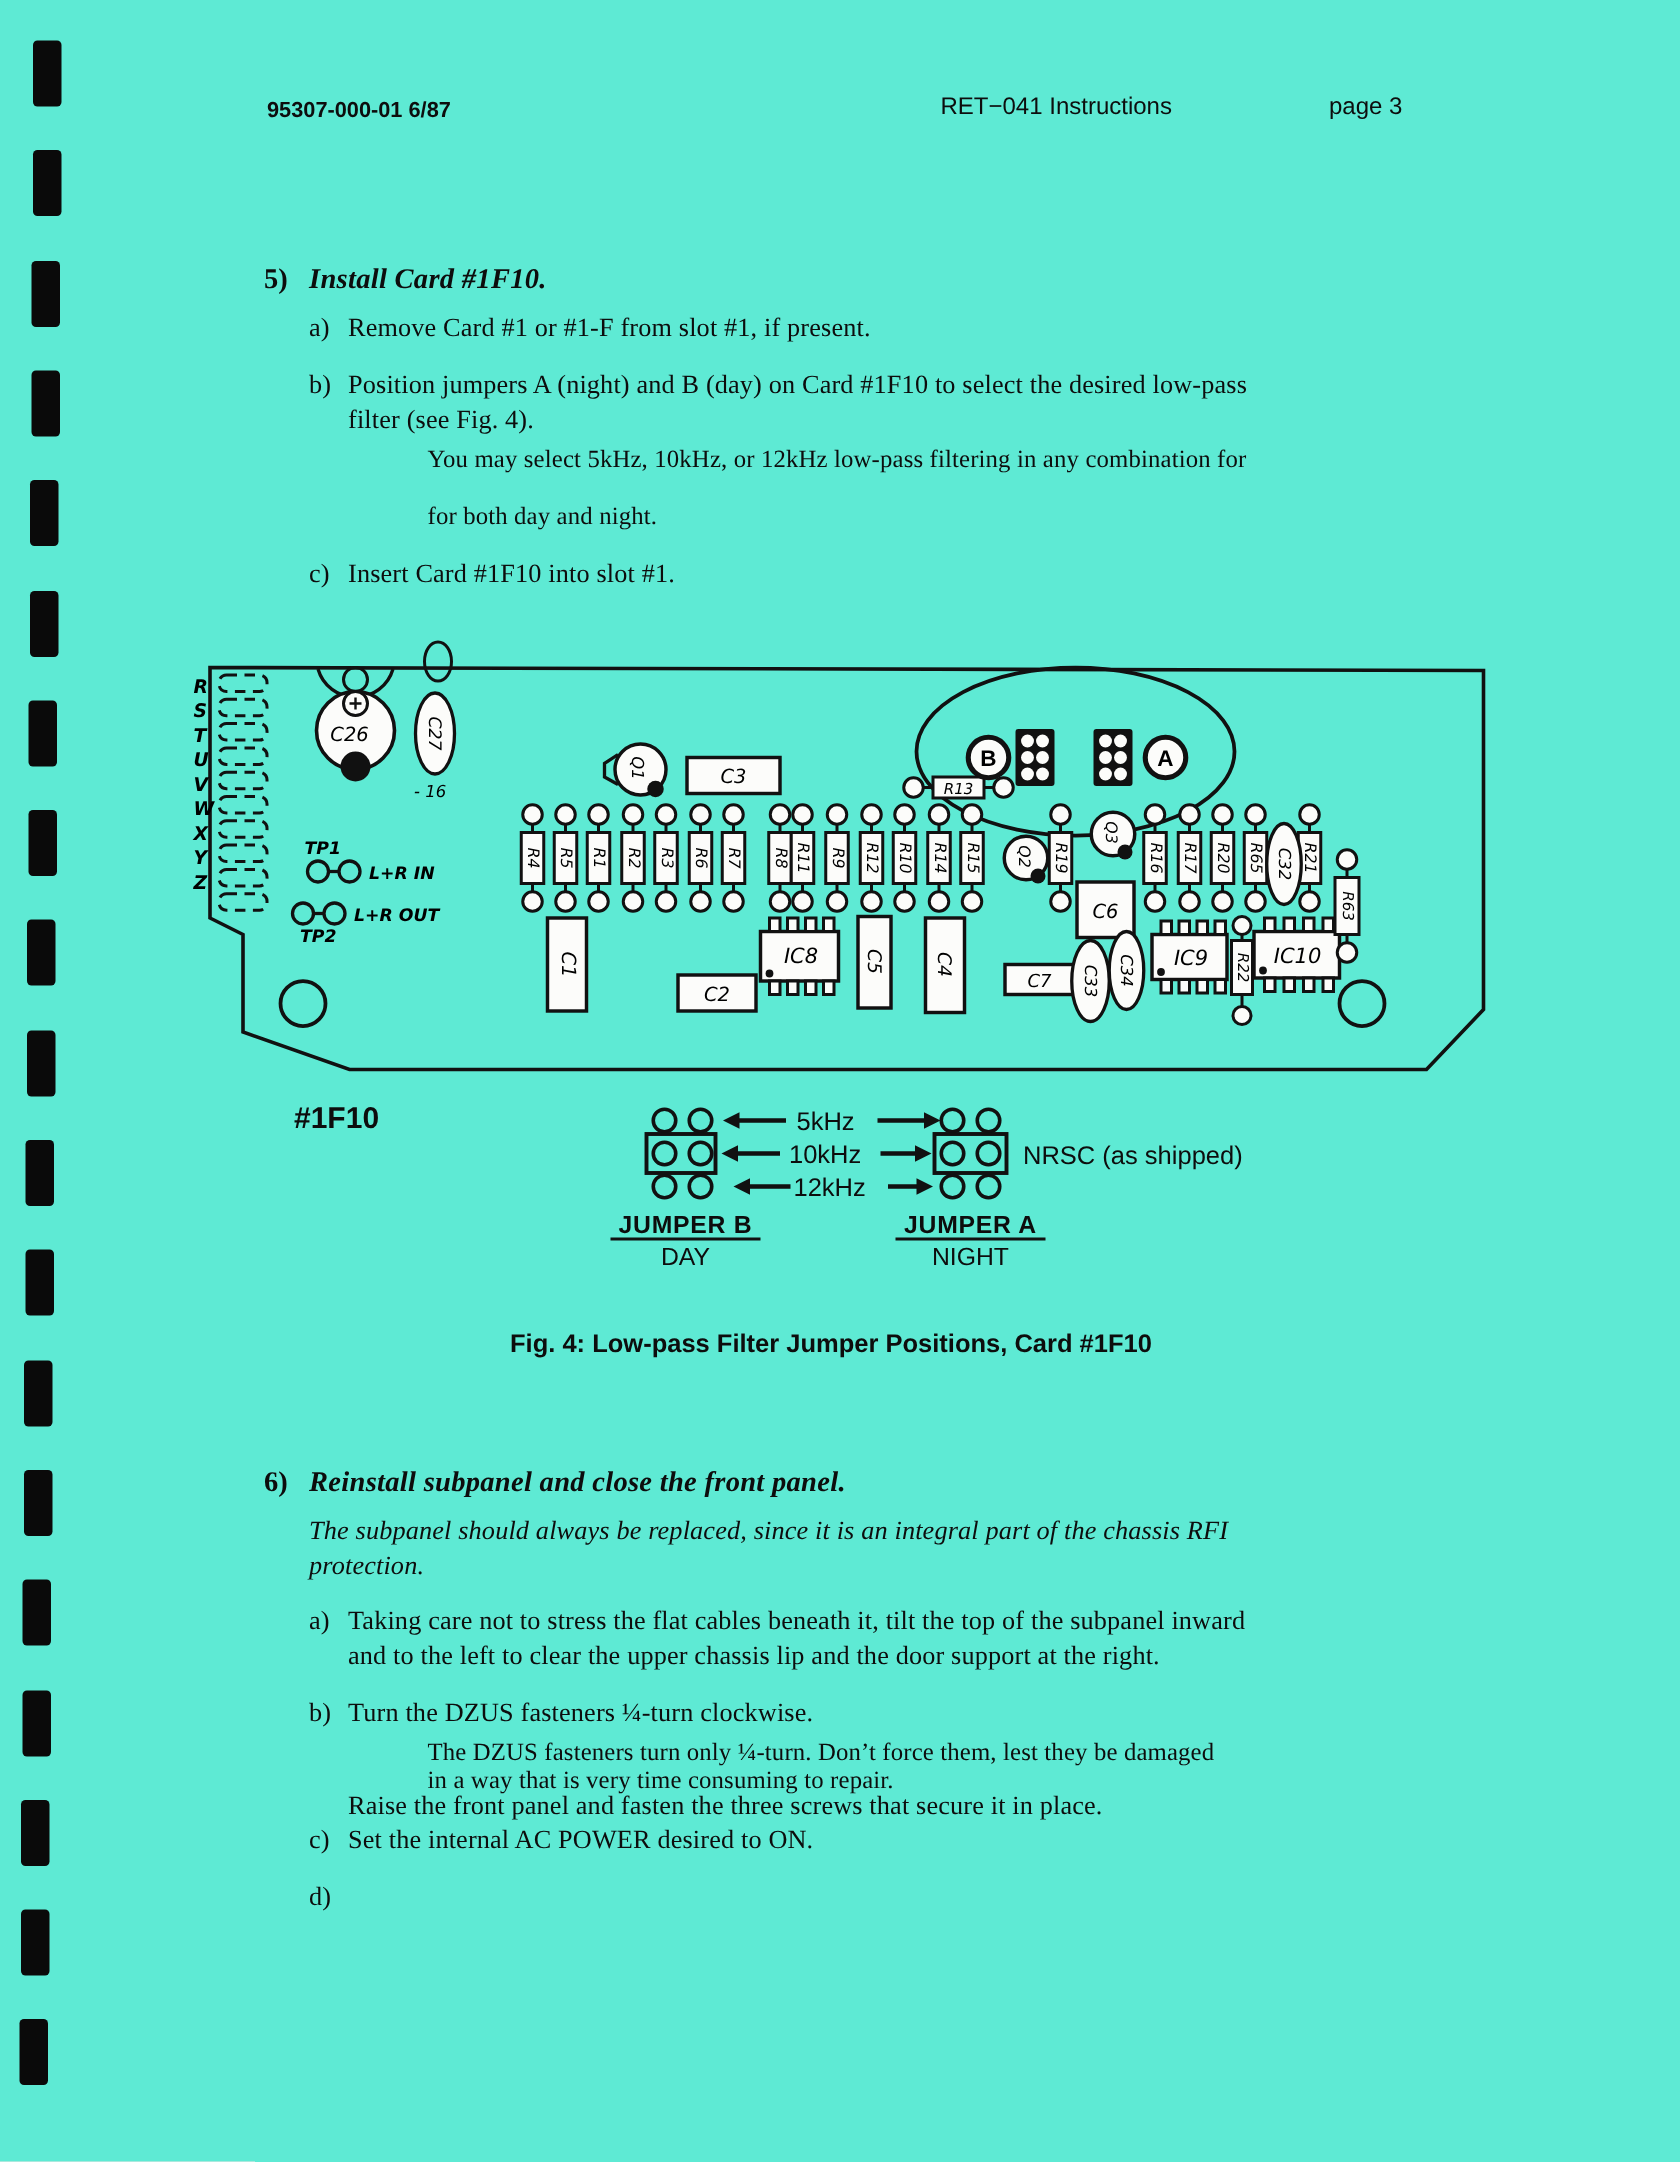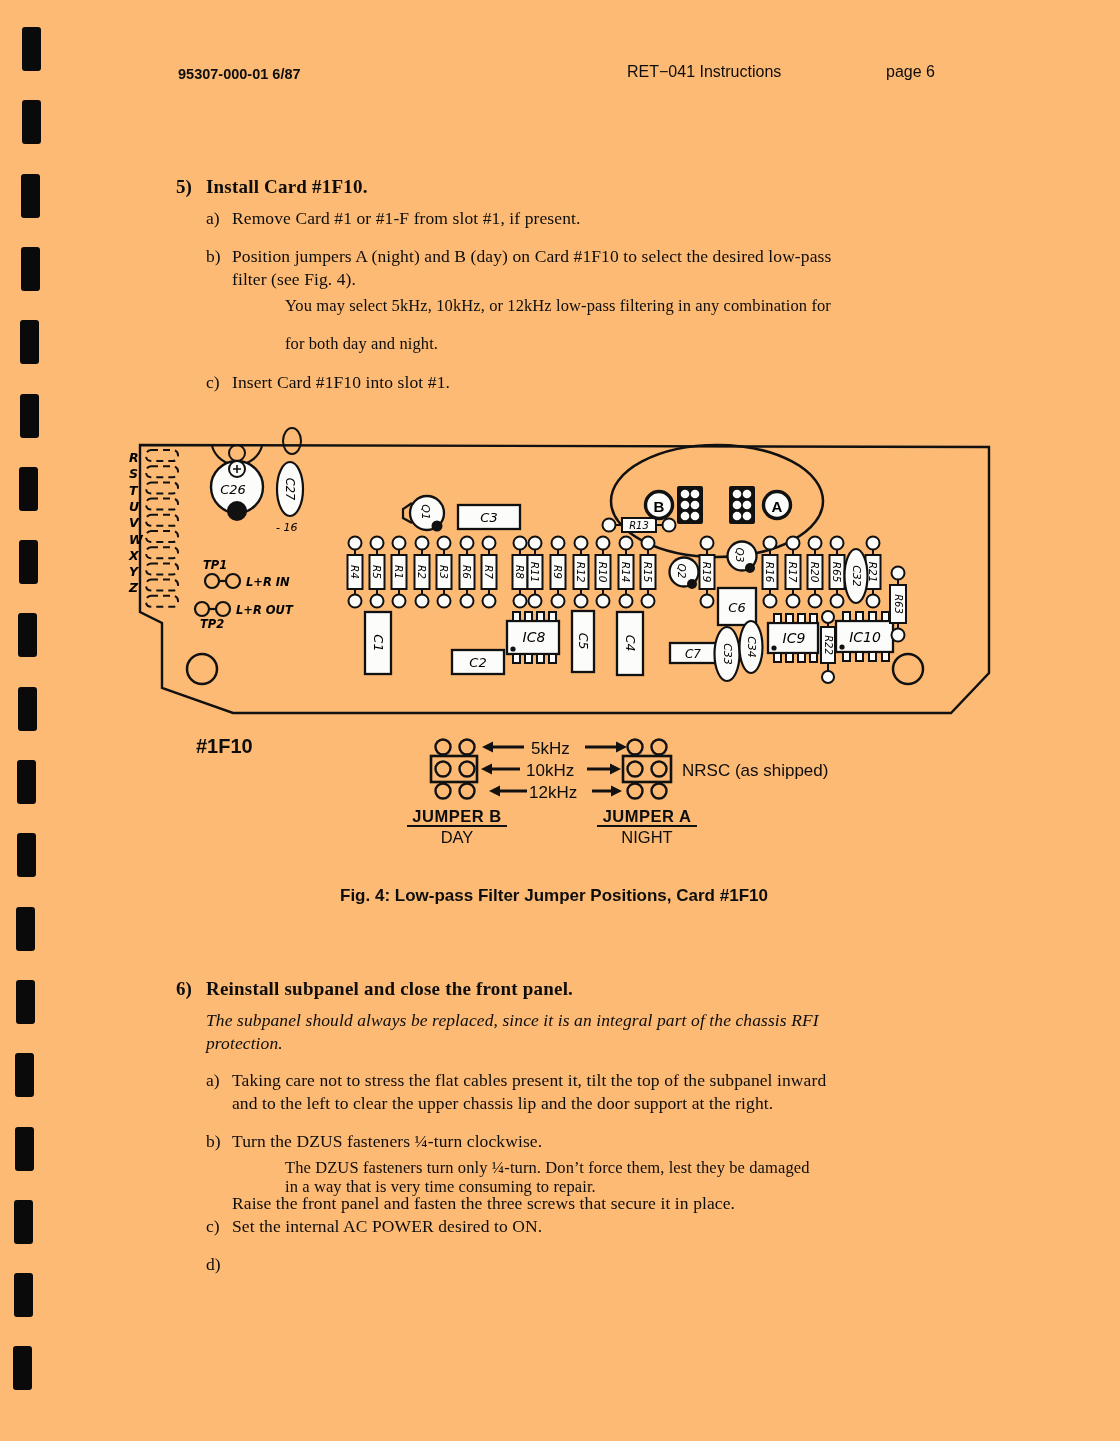--- a/index.html
+++ b/index.html
@@ -1,24 +1,24 @@
 <!DOCTYPE html>
 <html><head>
 <meta charset="utf-8">
 <style>
   html,body{margin:0;padding:0;background:#e8e8e6;}
-  .page{position:relative;width:1120px;height:1441px;background:#fdba74;overflow:hidden;
+  .page{position:relative;width:1120px;height:1441px;background:#5eead4;overflow:hidden;
         font-family:"Liberation Serif",serif;color:#0d0d0d;}
   .abs{position:absolute;}
   .bmark{position:absolute;width:19px;height:44px;background:#0a0a0a;border-radius:3px;}
   .sans{font-family:"Liberation Sans",sans-serif;}
   .hdr{font-size:16px;}
   .hdr-small{font-size:14.5px;font-weight:600;}
   .h-num{font-size:19px;font-weight:bold;}
-  .h-title{font-size:19px;font-weight:bold;letter-spacing:.2px;}
+  .h-title{font-size:19px;font-weight:bold;letter-spacing:.2px;font-style:italic;}
   .body-line{font-size:17.5px;letter-spacing:.1px;white-space:nowrap;}
   .note-line{font-size:16.5px;letter-spacing:.1px;white-space:nowrap;}
   .italic-line{font-size:17.5px;font-style:italic;letter-spacing:.1px;white-space:nowrap;}
   .caption{font-family:"Liberation Sans",sans-serif;font-size:17px;font-weight:bold;white-space:nowrap;}
   .boardlabel{font-family:"Liberation Sans",sans-serif;font-size:20px;font-weight:bold;}
   svg text{user-select:none;}
   .hw{font-family:"DejaVu Sans",sans-serif;font-style:italic;}
 </style>
 </head>
 <body>
@@ -42,21 +42,21 @@
       <div class="bmark" style="top: 979.9px; left: 15.5px;"></div>
       <div class="bmark" style="top: 1053.2px; left: 15px;"></div>
       <div class="bmark" style="top: 1126.5px; left: 14.5px;"></div>
       <div class="bmark" style="top: 1199.8px; left: 14px;"></div>
       <div class="bmark" style="top: 1273.1px; left: 13.5px;"></div>
       <div class="bmark" style="top: 1346.4px; left: 13px;"></div>
     </div>
 
   <div class="abs sans hdr-small" style="left:178px;top:66px;">95307-000-01 6/87</div>
   <div class="abs sans hdr" style="left:627px;top:63px;">RET−041 Instructions</div>
-  <div class="abs sans hdr" style="left:886px;top:63px;">page 6</div>
+  <div class="abs sans hdr" style="left:886px;top:63px;">page 3</div>
 
   <div class="abs h-num" style="left:176px;top:176px;">5)</div>
   <div class="abs h-title" style="left:206px;top:176px;">Install Card #1F10.</div>
 
   <div class="abs body-line" style="left:206px;top:208px;">a)</div>
   <div class="abs body-line" style="left:232px;top:208px;">Remove Card #1 or #1-F from slot #1, if present.</div>
 
   <div class="abs body-line" style="left:206px;top:246px;">b)</div>
   <div class="abs body-line" style="left:232px;top:246px;">Position jumpers A (night) and B (day) on Card #1F10 to select the desired low-pass</div>
   <div class="abs body-line" style="left:232px;top:269px;">filter (see Fig. 4).</div>
@@ -499,21 +499,21 @@
 
   <div class="abs caption" style="left:340px;top:886px;">Fig. 4: Low-pass Filter Jumper Positions, Card #1F10</div>
 
   <div class="abs h-num" style="left:176px;top:978px;">6)</div>
   <div class="abs h-title" style="left:206px;top:978px;">Reinstall subpanel and close the front panel.</div>
 
   <div class="abs italic-line" style="left:206px;top:1010px;">The subpanel should always be replaced, since it is an integral part of the chassis RFI</div>
   <div class="abs italic-line" style="left:206px;top:1033px;">protection.</div>
 
   <div class="abs body-line" style="left:206px;top:1070px;">a)</div>
-  <div class="abs body-line" style="left:232px;top:1070px;">Taking care not to stress the flat cables present it, tilt the top of the subpanel inward</div>
+  <div class="abs body-line" style="left:232px;top:1070px;">Taking care not to stress the flat cables beneath it, tilt the top of the subpanel inward</div>
   <div class="abs body-line" style="left:232px;top:1093px;">and to the left to clear the upper chassis lip and the door support at the right.</div>
 
   <div class="abs body-line" style="left:206px;top:1131px;">b)</div>
   <div class="abs body-line" style="left:232px;top:1131px;">Turn the DZUS fasteners ¼-turn clockwise.</div>
 
   <div class="abs note-line" style="left:285px;top:1158px;">The DZUS fasteners turn only ¼-turn. Don’t force them, lest they be damaged</div>
   <div class="abs note-line" style="left:285px;top:1177px;">in a way that is very time consuming to repair.</div>
 
   <div class="abs body-line" style="left:206px;top:1216px;">c)</div>
   <div class="abs body-line" style="left:232px;top:1216px;">Set the internal AC POWER desired to ON.</div>

